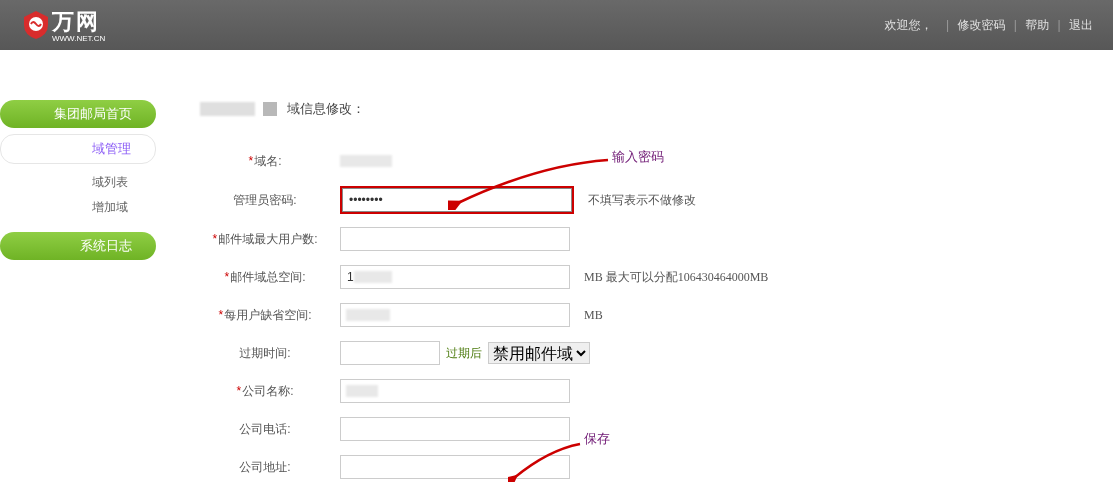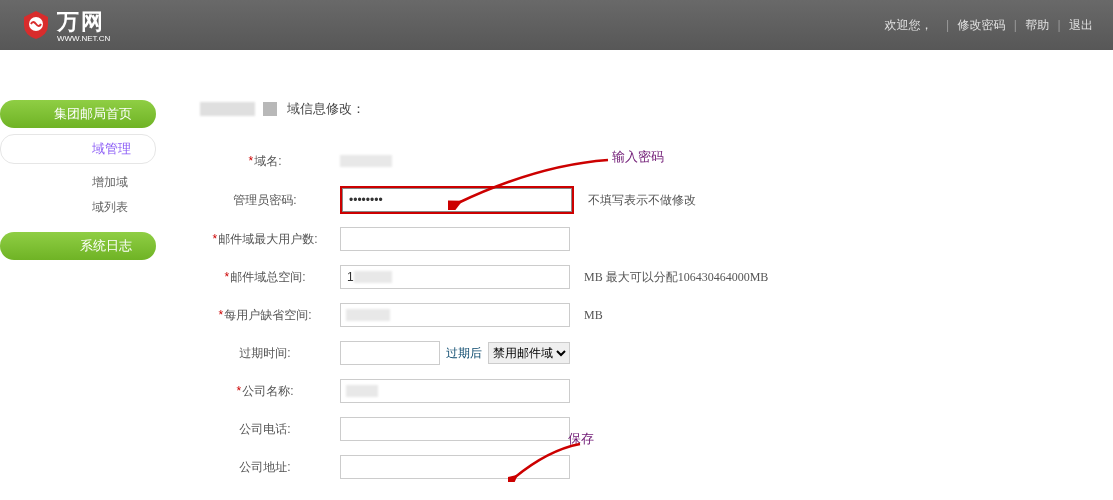--- a/index.html
+++ b/index.html
@@ -1,19 +1,19 @@
 <!DOCTYPE html>
 <html><head>
   <meta charset="utf-8">
   <style>
     * { margin: 0; padding: 0; box-sizing: border-box; }
     body { font-family: "Microsoft YaHei", Arial, sans-serif; font-size: 12px; background: #fff; width: 1113px; }
     
     .header { height: 50px; background: linear-gradient(to bottom, #696969, #575757); display: flex; align-items: center; padding: 0 20px; }
-    .logo { display: flex; align-items: center; gap: 5px; }
+    .logo { display: flex; align-items: center; }
     .logo-badge { width: 32px; height: 32px; }
     .logo-text { color: #fff; font-size: 22px; font-weight: bold; letter-spacing: 2px; }
     .logo-sub { color: #fff; font-size: 8px; display: block; margin-top: -3px; }
     .header-right { margin-left: auto; color: #e0e0e0; font-size: 12px; }
     .header-right span { margin: 0 5px; }
     .header-right a { color: #e0e0e0; text-decoration: none; cursor: pointer; }
     .header-sep { color: #999; }
     
     .sidebar { width: 156px; float: left; margin-top: 50px; }
     .sidebar-item-green { background: linear-gradient(to bottom, #8fce44, #6fb325); border-radius: 14px; color: #fff; text-align: right; padding:5px 24px 5px 16px; margin-bottom: 6px; font-size: 13px; cursor: pointer; }
@@ -30,26 +30,26 @@
     .form { margin-left: 20px; }
     .form-row { display: flex; align-items: center; margin-bottom: 12px; min-height: 26px; }
     .form-label { width: 140px; text-align: center; padding-right: 10px; color: #555; font-size: 12px; }
     .req { color: #cc0000; margin-right: 1px; }
     .form-input { width: 230px; height: 24px; border: 1px solid #ccc; padding: 0 6px; font-size: 12px; color: #333; background: #fff; }
     .form-input.short { width: 100px; }
     .form-value-blur { display: inline-block; background: #e8e8e8; height: 12px; filter: blur(1px); }
     .input-wrap-highlight { border: 2px solid #c00; display: inline-block; }
     .input-wrap-highlight .form-input { border: 1px solid #888; }
     .form-hint { color: #555; margin-left: 14px; font-size: 12px; font-family: Liberation Serif, serif; }
-    .form-select { height: 22px; border: 1px solid #ccc; font-size: 12px; background: #efefef; }
-    .mid-text { margin: 0 6px; color: #0c4a6e; }
+    .form-select { height: 22px; border: 1px solid #ccc; font-size: 16px; background: #efefef; }
+    .mid-text { margin: 0 6px; color: #4d7c0f; }
     
     .annotation { color: #701a75; font-size: 13px; position: absolute; }
     .annot-pw { left: 612px; top: 148px; }
-    .annot-save { left: 568px; top: 430px; }
+    .annot-save { left: 584px; top: 430px; }
     .arrow-svg { position: absolute; pointer-events:none; }
     .arrow-pw { left: 448px; top: 155px; width: 170px; height: 55px; }
     .arrow-save { left: 508px; top: 442px; width: 80px; height: 40px; }
     
     .page-wrap { position: relative; width: 1113px; }
   </style>
 </head>
 <body>
 <div class="page-wrap">
 
@@ -72,22 +72,22 @@
     <span class="header-sep">|</span>
     <a>帮助</a>
     <span class="header-sep">|</span>
     <a>退出</a>
   </div>
 </div>
 
 <div class="sidebar">
   <div class="sidebar-item-green">集团邮局首页</div>
   <div class="sidebar-item-white">域管理</div>
+  <div class="sidebar-sub">域列表</div>
   <div class="sidebar-sub">增加域</div>
-  <div class="sidebar-sub">域列表</div>
   <div class="sidebar-item-green system-log">系统日志</div>
 </div>
 
 <div class="main">
   <div class="breadcrumb">
     <span class="bc-blur1"></span>
     <span class="bc-blur2"></span>
     <span class="bc-title">域信息修改：</span>
   </div>
 

